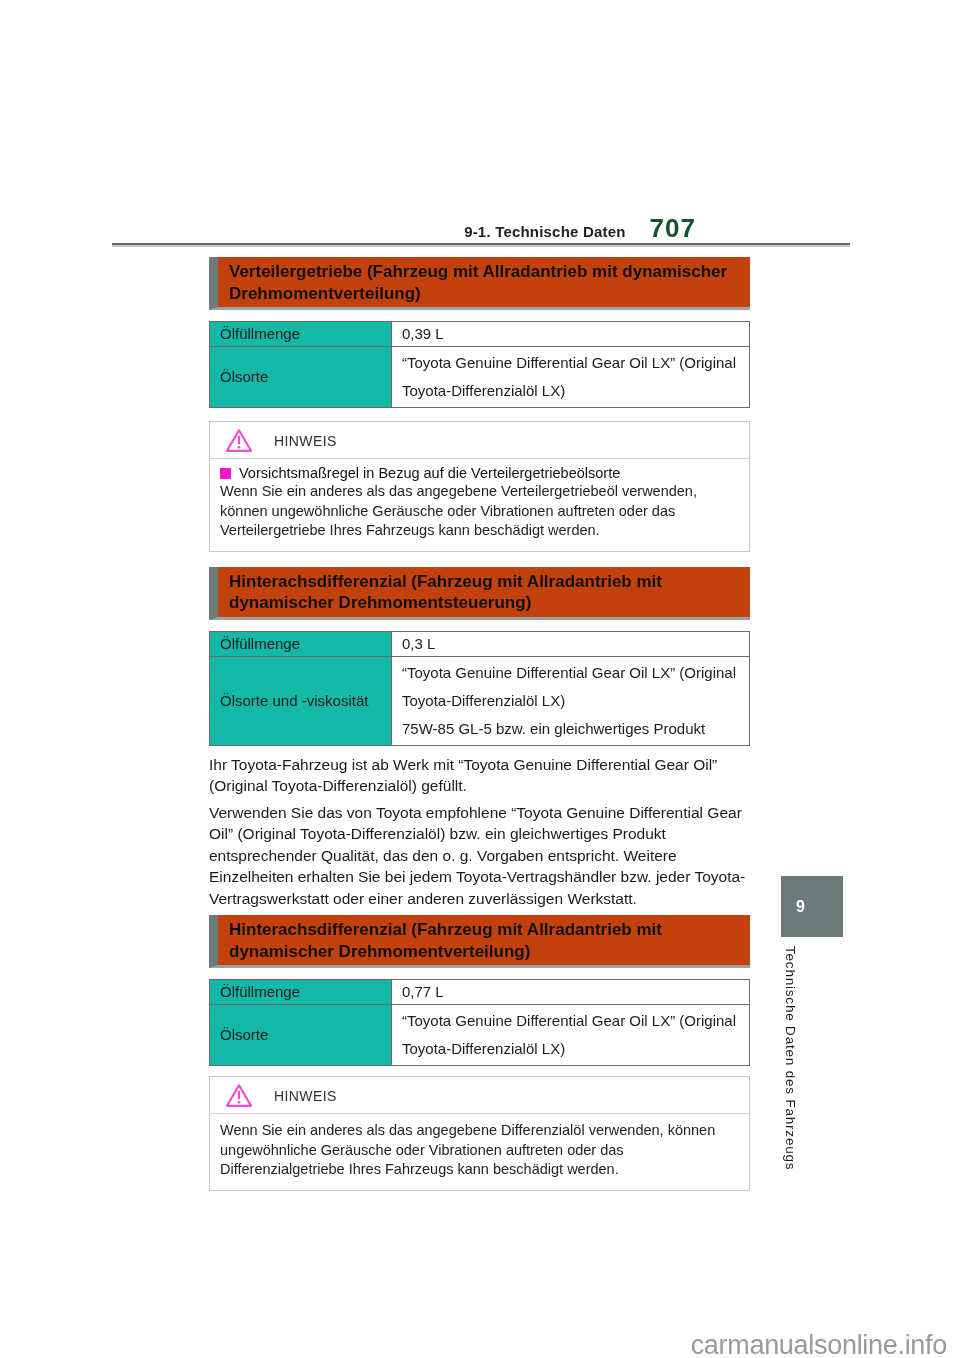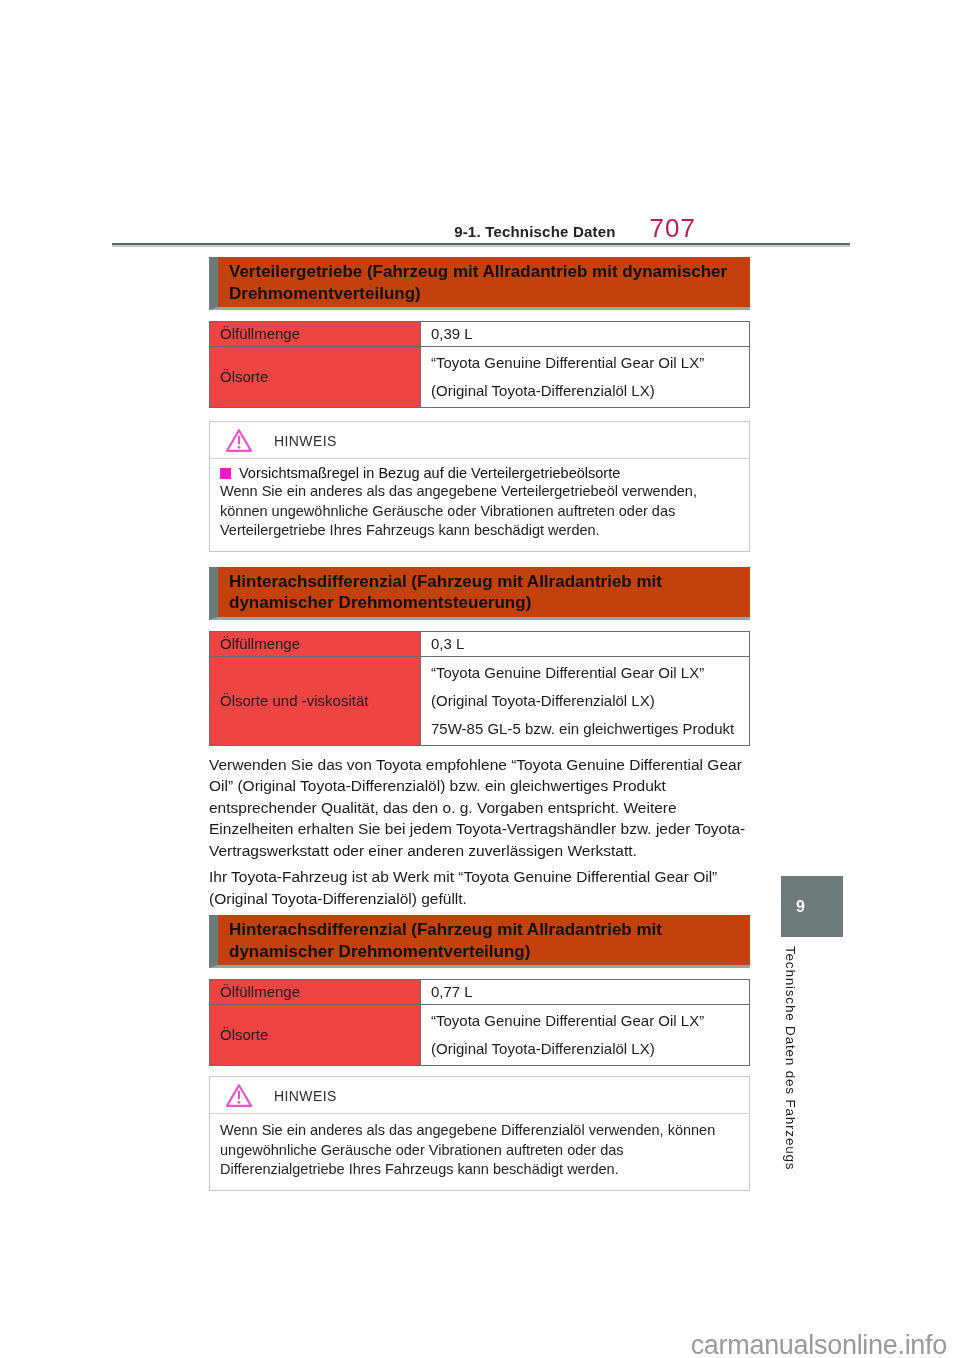--- a/index.html
+++ b/index.html
@@ -2,37 +2,37 @@
 <html><head>
 <meta charset="utf-8">
 <style>
   * { margin:0; padding:0; box-sizing:border-box; }
   html,body { background:#ffffff; }
   body { font-family:"Liberation Sans","DejaVu Sans",sans-serif; }
   .page { position:relative; width:960px; height:1358px; background:#ffffff; overflow:hidden; }
 
   
   .page-header { position:absolute; top:213px; left:210px; width:486px;
-    display:flex; justify-content:flex-end; align-items:baseline; gap:34px; }
+    display:flex; justify-content:flex-end; align-items:baseline; gap:24px; }
   .header-section { font-size:15px; font-weight:bold; color:#222222; letter-spacing:0.2px; }
-  .header-pagenum { font-size:26px; font-weight:normal; color:#be185d; letter-spacing:1px; }
+  .header-pagenum { font-size:26px; font-weight:bold; color:#14532d; letter-spacing:1px; }
   .header-rule { position:absolute; top:243px; left:112px; width:738px; height:4px;
     background:#5d6868; border-bottom:2px solid #c3caca; }
 
   
   .content { position:absolute; left:209px; top:257px; width:541px; }
 
   .section-heading { background:#c2410c; border-left:9px solid #6e7b7b;
     border-bottom:3px solid #9aa4a4; padding:4px 6px 3px 11px;
     font-size:17px; font-weight:bold; line-height:21.5px; color:#111111; }
 
   table.spec { width:100%; border-collapse:collapse; margin-top:11px;
     font-size:15px; color:#1c1c1c; }
   table.spec td { border:1px solid #6b6b6b; padding:2px 10px; line-height:20px; vertical-align:middle; }
-  table.spec td.label { width:211px; background:#ef4444; }
+  table.spec td.label { width:182px; background:#14b8a6; }
   table.spec tr.short td { height:25px; }
   table.spec td.value div { line-height:28px; }
 
   .notice { border:1px solid #c6c6c6; margin-top:13px; }
   .notice-head { display:flex; align-items:center; gap:21px; padding:6px 10px 5px 15px;
     border-bottom:1px solid #d4d4d4; }
   .notice-head svg { display:block; }
   .notice-label { font-size:14px; color:#2e2e2e; letter-spacing:0.4px; }
   .notice-body { padding:6px 10px 10px 10px; }
   .notice-item-title { display:flex; align-items:center; gap:8px;
@@ -118,22 +118,22 @@
           <td class="label">Ölsorte und -viskosität</td>
           <td class="value">
             <div>“Toyota Genuine Differential Gear Oil LX” (Original Toyota-Differenzialöl LX)</div>
             <div>75W-85 GL-5 bzw. ein gleichwertiges Produkt</div>
           </td>
         </tr>
       </tbody>
     </table>
 
     <div class="paragraphs">
+      <p>Ihr Toyota-Fahrzeug ist ab Werk mit “Toyota Genuine Differential Gear Oil” (Original Toyota-Differenzialöl) gefüllt.</p>
       <p>Verwenden Sie das von Toyota empfohlene “Toyota Genuine Differential Gear Oil” (Original Toyota-Differenzialöl) bzw. ein gleichwertiges Produkt entsprechender Qualität, das den o. g. Vorgaben entspricht. Weitere Einzelheiten erhalten Sie bei jedem Toyota-Vertragshändler bzw. jeder Toyota-Vertragswerkstatt oder einer anderen zuverlässigen Werkstatt.</p>
-      <p>Ihr Toyota-Fahrzeug ist ab Werk mit “Toyota Genuine Differential Gear Oil” (Original Toyota-Differenzialöl) gefüllt.</p>
     </div>
 
     <div class="section-heading mt-h3">Hinterachsdifferenzial (Fahrzeug mit Allradantrieb mit dynamischer Drehmomentverteilung)</div>
 
     <table class="spec">
       <tbody>
         <tr class="short">
           <td class="label">Ölfüllmenge</td>
           <td class="value">0,77 L</td>
         </tr>

